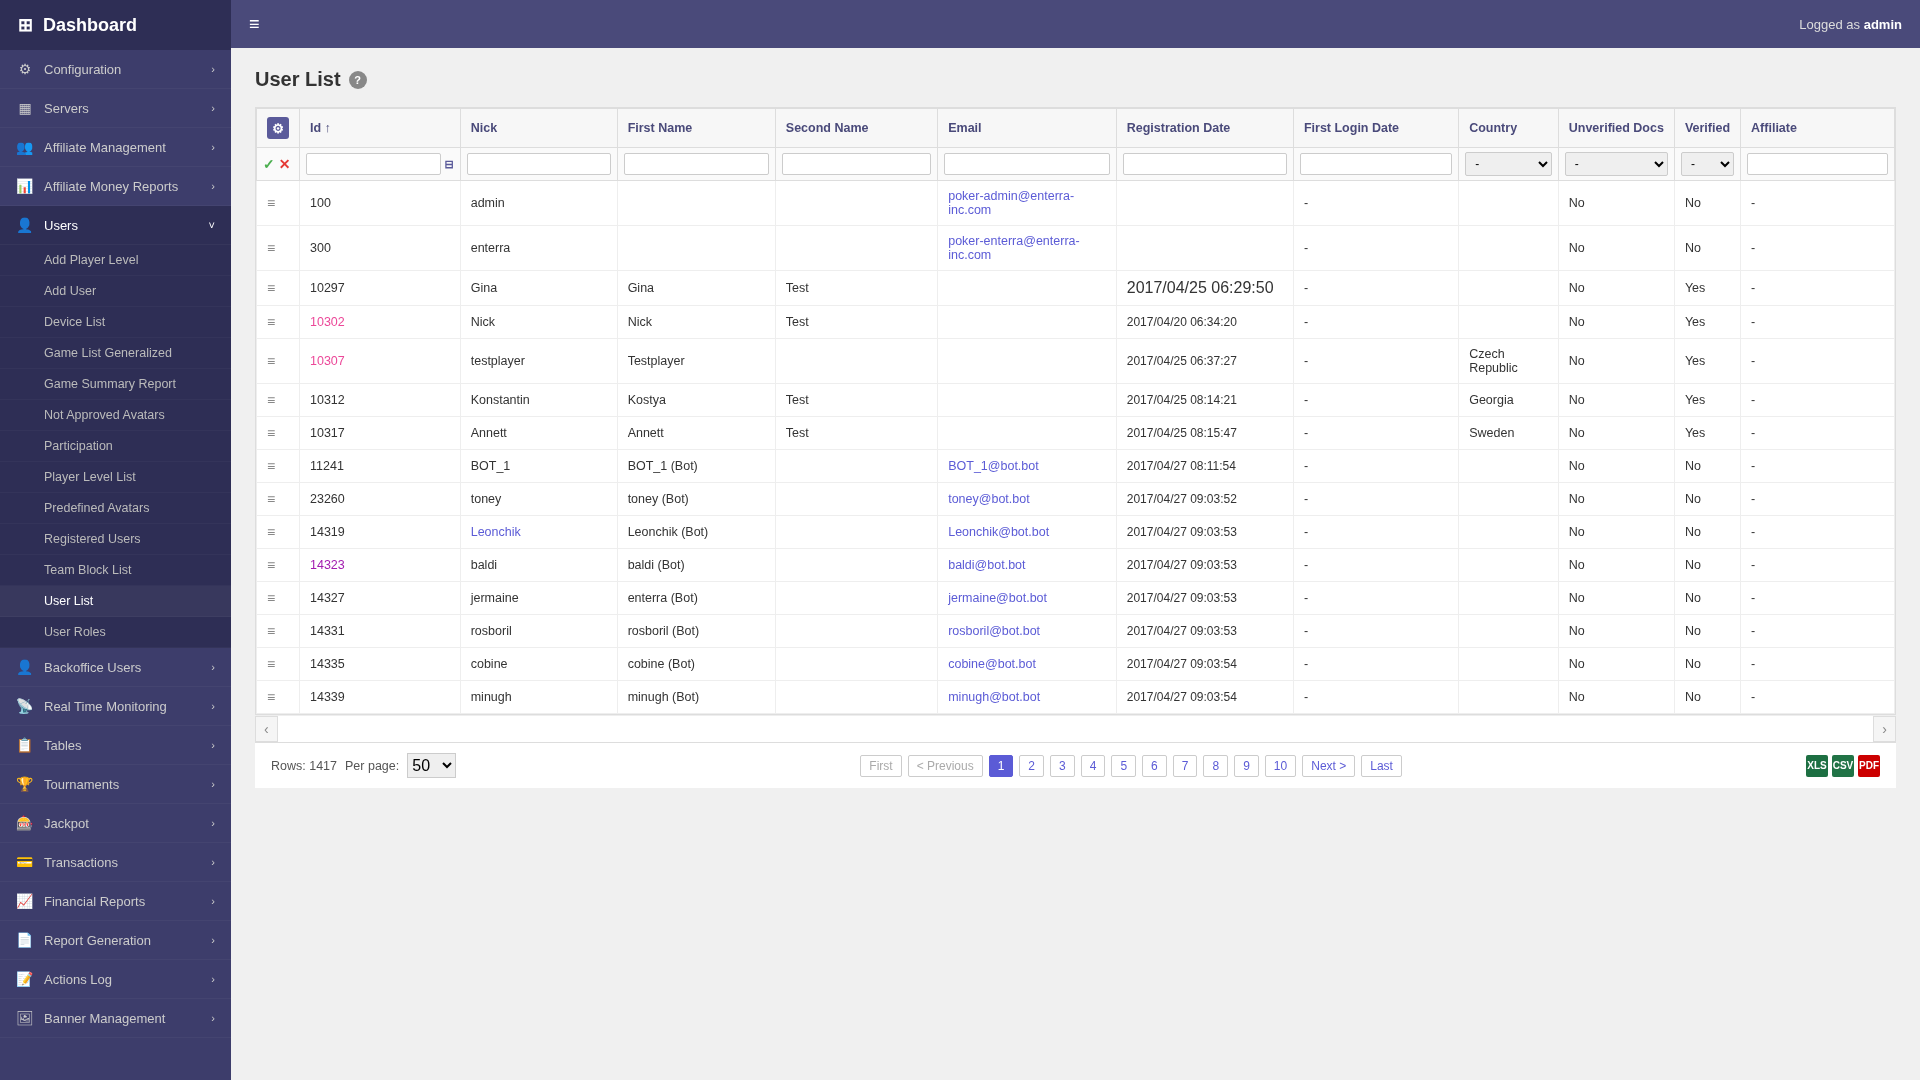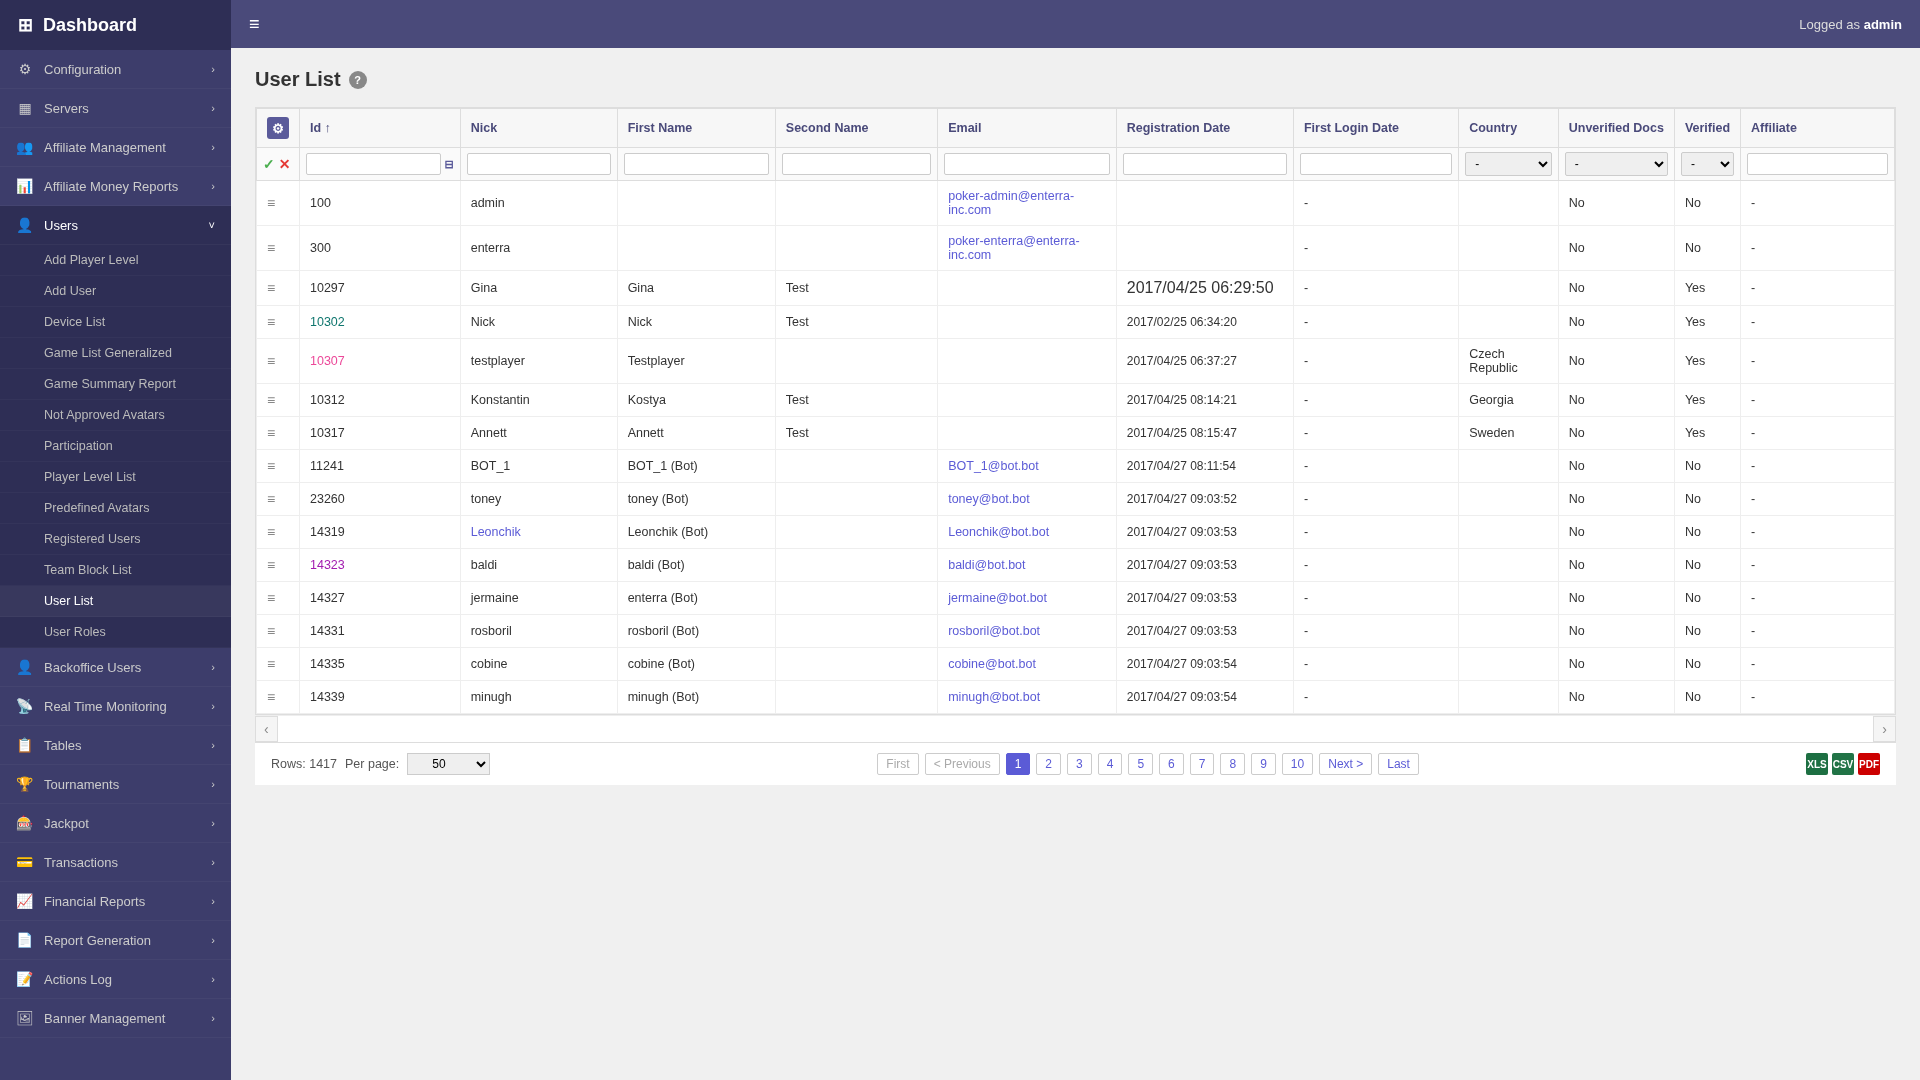--- a/index.html
+++ b/index.html
@@ -169,23 +169,23 @@
       align-items: center;
       justify-content: space-between;
       padding: 10px 16px;
       background: #fff;
       border-top: 1px solid #ddd;
       font-size: 12.5px;
       color: #555;
     }
     .pagination-left { display: flex; align-items: center; gap: 8px; }
     .pagination-left select {
-      padding: 2px 20px;
+      padding: 2px 0;
       border: 1px solid #ccc;
-      font-size: 12px;
+      font-size: 16px;
     }
     .page-btn {
       padding: 3px 8px;
       border: 1px solid #ccc;
       background: #fff;
       cursor: pointer;
       font-size: 12px;
       border-radius: 2px;
       color: #5b5bd6;
     }
@@ -490,26 +490,26 @@
     <td>-</td>
     <td></td>
     <td>No</td>
     <td>Yes</td>
     <td>-</td>
   </tr>
             <tr>
     <td>
       <span class="row-menu-icon">≡</span>
     </td>
-    <td style="color:#0f766e;">10302</td>
+    <td style="color:#ec4899;">10302</td>
     <td><span class="">Nick</span></td>
     <td>Nick</td>
     <td>Test</td>
     <td style="color:#5b5bd6;"></td>
-    <td style="white-space:nowrap;font-size:12px;">2017/02/25 06:34:20</td>
+    <td style="white-space:nowrap;font-size:12px;">2017/04/20 06:34:20</td>
     <td>-</td>
     <td></td>
     <td>No</td>
     <td>Yes</td>
     <td>-</td>
   </tr>
             <tr>
     <td>
       <span class="row-menu-icon">≡</span>
     </td>

